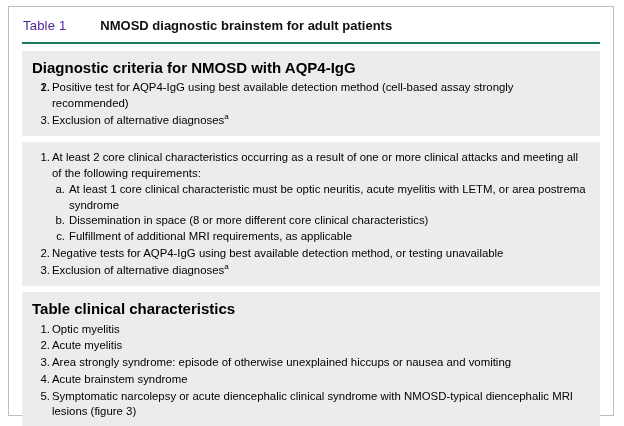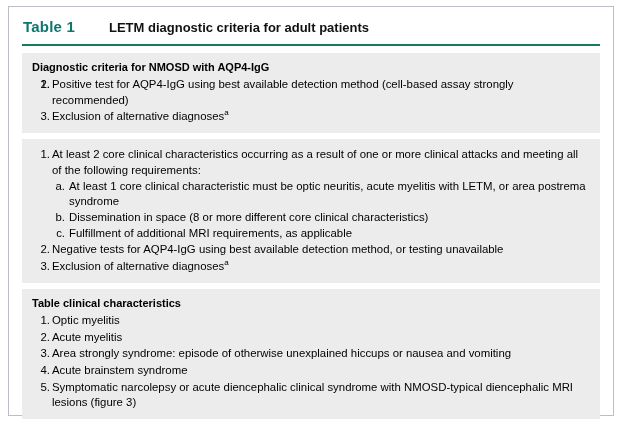--- a/index.html
+++ b/index.html
@@ -23,23 +23,23 @@
     box-sizing: border-box;
     background: #ffffff;
   }
   .table-header {
     padding: 11px 14px 9px 14px;
     display: flex;
     align-items: baseline;
     background: #ffffff;
   }
   .table-number {
-    color: #0f766e;
-    font-weight: bold;
-    font-size: 15px;
+    color: #4c1d95;
+    font-weight: normal;
+    font-size: 13px;
     letter-spacing: 0.2px;
   }
   .table-title {
     color: #111111;
     font-weight: bold;
     font-size: 13px;
     margin-left: 34px;
   }
   .rule {
     height: 2px;
@@ -49,21 +49,21 @@
   .sections {
     padding: 7px 13px 0 13px;
   }
   .section {
     background: #ececec;
     padding: 7px 10px 8px 10px;
     margin-bottom: 6px;
   }
   .section-heading {
     font-weight: bold;
-    font-size: 11px;
+    font-size: 15px;
     color: #000000;
     margin: 0 0 2px 0;
     line-height: 1.35;
   }
   ol.level1 {
     list-style: none;
     margin: 0;
     padding: 0;
   }
   ol.level1 > li {
@@ -107,21 +107,21 @@
   }
   .txt { display: inline; }
 </style>
 </head>
 <body>
 
 <div class="table-box">
 
   <div class="table-header">
     <span class="table-number">Table 1</span>
-    <span class="table-title">LETM diagnostic criteria for adult patients</span>
+    <span class="table-title">NMOSD diagnostic brainstem for adult patients</span>
   </div>
 
   <div class="rule"></div>
 
   <div class="sections">
 
     <div class="section">
       <div class="section-heading">Diagnostic criteria for NMOSD with AQP4-IgG</div>
       <ol class="level1">
         <li>

